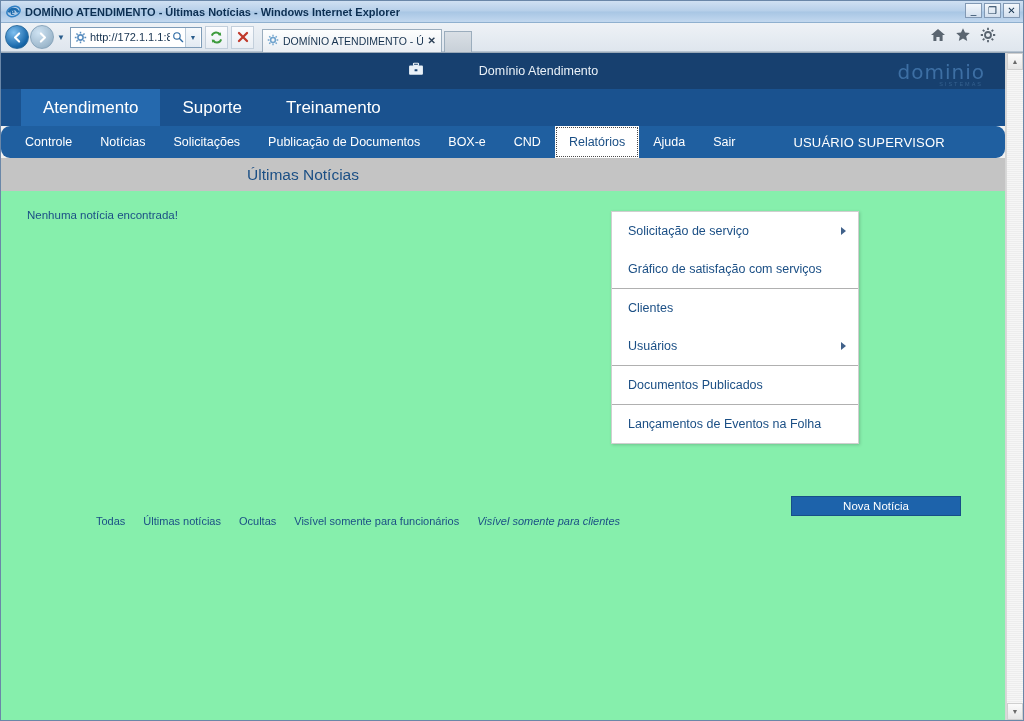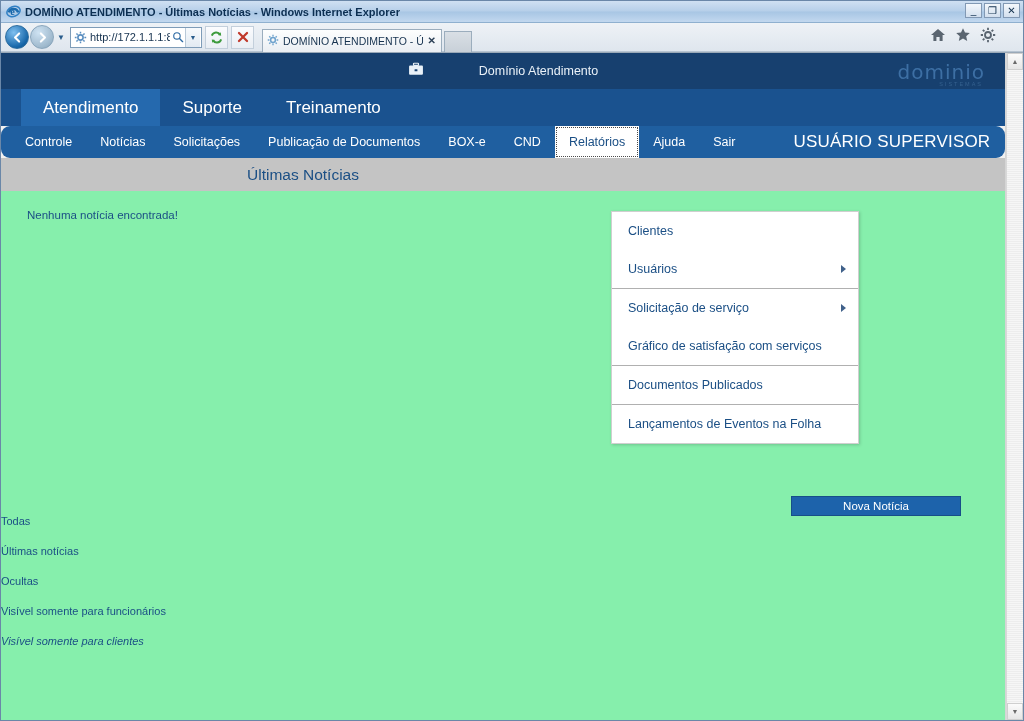--- a/index.html
+++ b/index.html
@@ -192,21 +192,21 @@
     white-space: nowrap;
   }
   .subnav-item.active {
     background: #ffffff; color: #1b4f85;
     outline: 1px dotted #4a4a4a;
     outline-offset: -2px;
   }
   .subnav-user {
     margin-left: 44px;
     display:flex; align-items:center;
-    color: #ffffff; font-size: 17px;
+    color: #ffffff; font-size: 13px;
     letter-spacing: .2px;
     white-space: nowrap;
   }
 
   .pagetitle-bar {
     height: 33px;
     background: #c4c4c4;
     display: flex; align-items: center; justify-content: center;
     padding-right: 400px;
   }
@@ -230,21 +230,20 @@
     width: 170px; height: 20px;
     background: #1d63ab;
     border: 1px solid #174f88;
     color:#ffffff; font-size:11.5px;
     display:flex; align-items:center; justify-content:center;
   }
   .filters {
     position:absolute; left:0; right:0; top: 324px;
     display:flex; justify-content:center; gap:18px;
     padding-right: 290px;
-    flex-direction: column;
   }
   .filter-link { color:#1b4f85; font-size:11px; }
   .filter-link.current { font-style: italic; }
 
   
   .dropdown {
     position: absolute;
     left: 610px; top: 158px;
     width: 248px;
     background: #ffffff;
@@ -445,34 +444,34 @@
           <span class="filter-link">Últimas notícias</span>
           <span class="filter-link">Ocultas</span>
           <span class="filter-link">Visível somente para funcionários</span>
           <span class="filter-link current">Visível somente para clientes</span>
         </div>
       </div>
 
       <div class="dropdown">
         <div class="dd-group">
           <div class="dd-item">
+            <span>Solicitação de serviço</span>
+            <span class="dd-arrow"></span>
+          </div>
+          <div class="dd-item">
+            <span>Gráfico de satisfação com serviços</span>
+          </div>
+        </div>
+        <div class="dd-group">
+          <div class="dd-item">
             <span>Clientes</span>
           </div>
           <div class="dd-item">
             <span>Usuários</span>
             <span class="dd-arrow"></span>
-          </div>
-        </div>
-        <div class="dd-group">
-          <div class="dd-item">
-            <span>Solicitação de serviço</span>
-            <span class="dd-arrow"></span>
-          </div>
-          <div class="dd-item">
-            <span>Gráfico de satisfação com serviços</span>
           </div>
         </div>
         <div class="dd-group">
           <div class="dd-item">
             <span>Documentos Publicados</span>
           </div>
         </div>
         <div class="dd-group">
           <div class="dd-item">
             <span>Lançamentos de Eventos na Folha</span>

